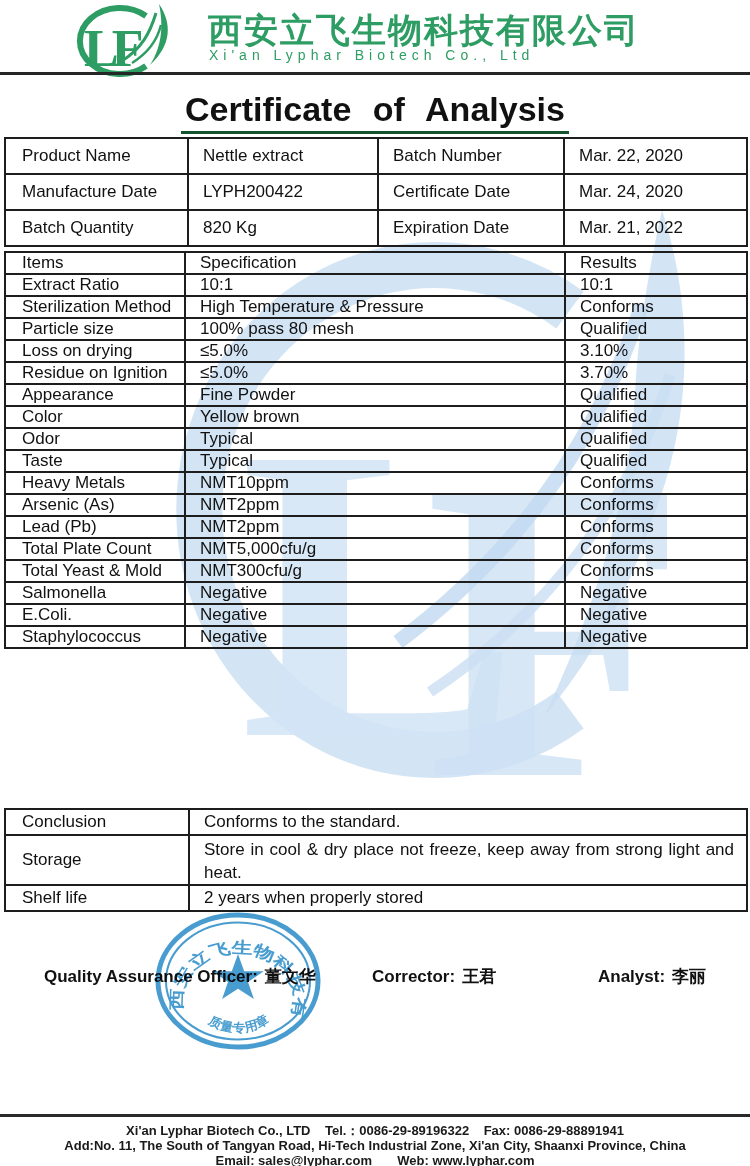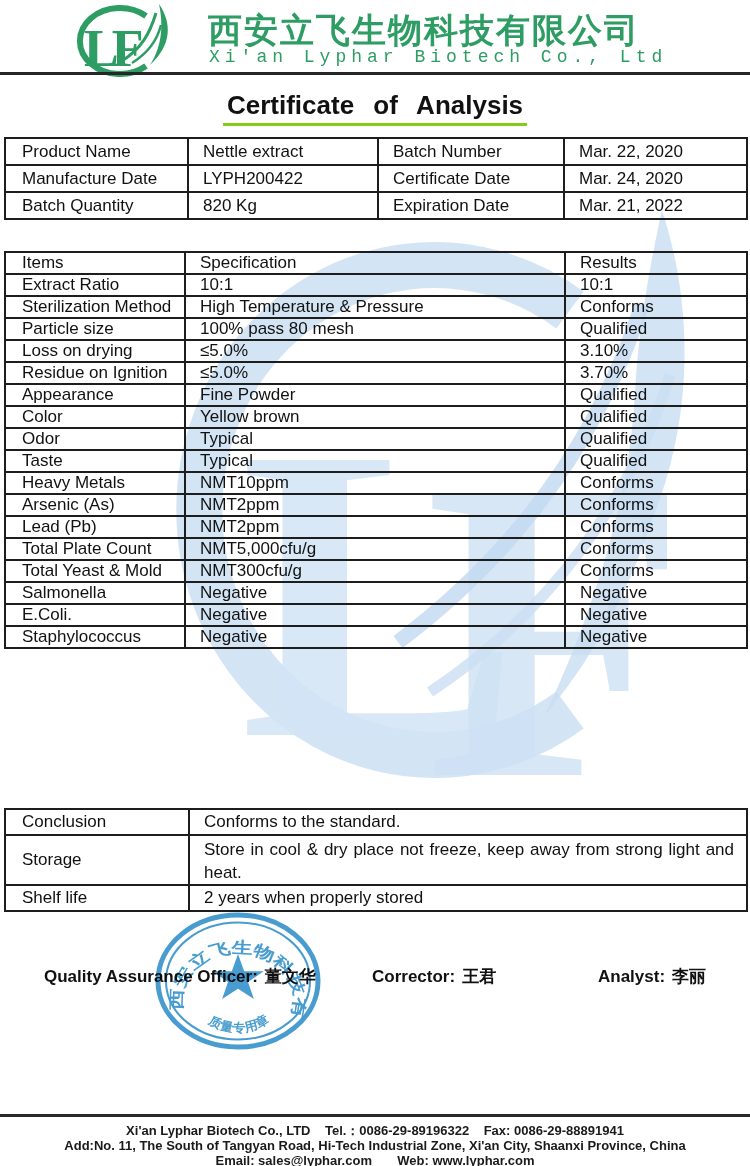--- a/index.html
+++ b/index.html
@@ -17,49 +17,49 @@
   
   .logo { position: absolute; left: 60px; top: 3px; width: 118px; height: 78px; }
   .brand-zh {
     position: absolute; left: 208px; top: 8px; width: 470px;
     font-size: 34px; font-weight: bold; letter-spacing: 2px;
     color: #2e9d63; font-family: "Liberation Sans", sans-serif;
     white-space: nowrap;
   }
   .brand-en {
     position: absolute; left: 209px; top: 47px; width: 500px;
-    font-size: 18px; letter-spacing: 5px; color: #2e9d63;
-    font-family: Liberation Mono, monospace; white-space: nowrap;
+    font-size: 14px; letter-spacing: 5px; color: #2e9d63;
+    font-family: Liberation Sans, sans-serif; white-space: nowrap;
   }
   .header-rule {
     position: absolute; left: 0; top: 72px; width: 750px; height: 3px;
     background: #262626;
   }
 
   
   .doc-title {
     position: absolute; left: 0; top: 90px; width: 750px;
     text-align: center;
   }
   .doc-title span {
     display: inline-block;
-    font-size: 26px; font-weight: bold; word-spacing: 12px;
-    border-bottom: 3px solid #84cc16; padding: 0 4px 2px 4px;
+    font-size: 34px; font-weight: bold; word-spacing: 12px;
+    border-bottom: 3px solid #14532d; padding: 0 4px 2px 4px;
   }
 
   
   .watermark { position: absolute; left: 130px; top: 210px; width: 590px; height: 592px; z-index: 0; pointer-events: none; }
 
   
   table { border-collapse: collapse; table-layout: fixed; position: absolute; background: transparent; z-index: 1; }
   td, th { border: 2px solid #1d1d1d; font-size: 17px; font-weight: normal; text-align: left; vertical-align: middle; padding-left: 14px; overflow: hidden; white-space: nowrap; }
   td:first-child, th:first-child { padding-left: 16px; }
 
   .info-table  { left: 4px; top: 137px; width: 742px; }
-  .info-table td { height: 27px; }
+  .info-table td { height: 36px; }
 
   .spec-table  { left: 4px; top: 251px; width: 742px; }
   .spec-table td, .spec-table th { height: 16px; }
 
   .summary-table { left: 4px; top: 808px; width: 742px; }
   .summary-table td.h-sm { height: 26px; }
   .summary-table td.h-lg { height: 50px; }
   .summary-table td.wrap { white-space: normal; text-align: justify; line-height: 23px; padding-right: 12px; padding-top: 2px; }
 
   

